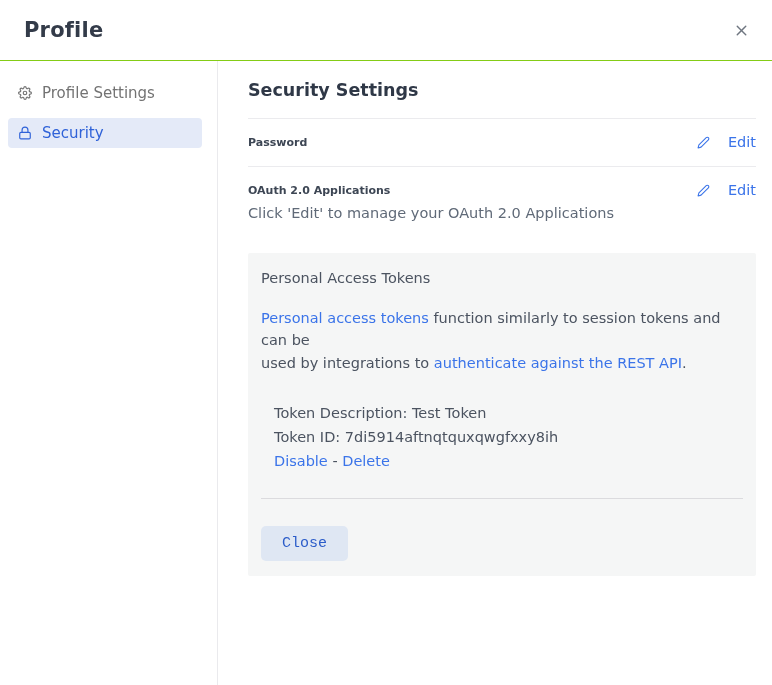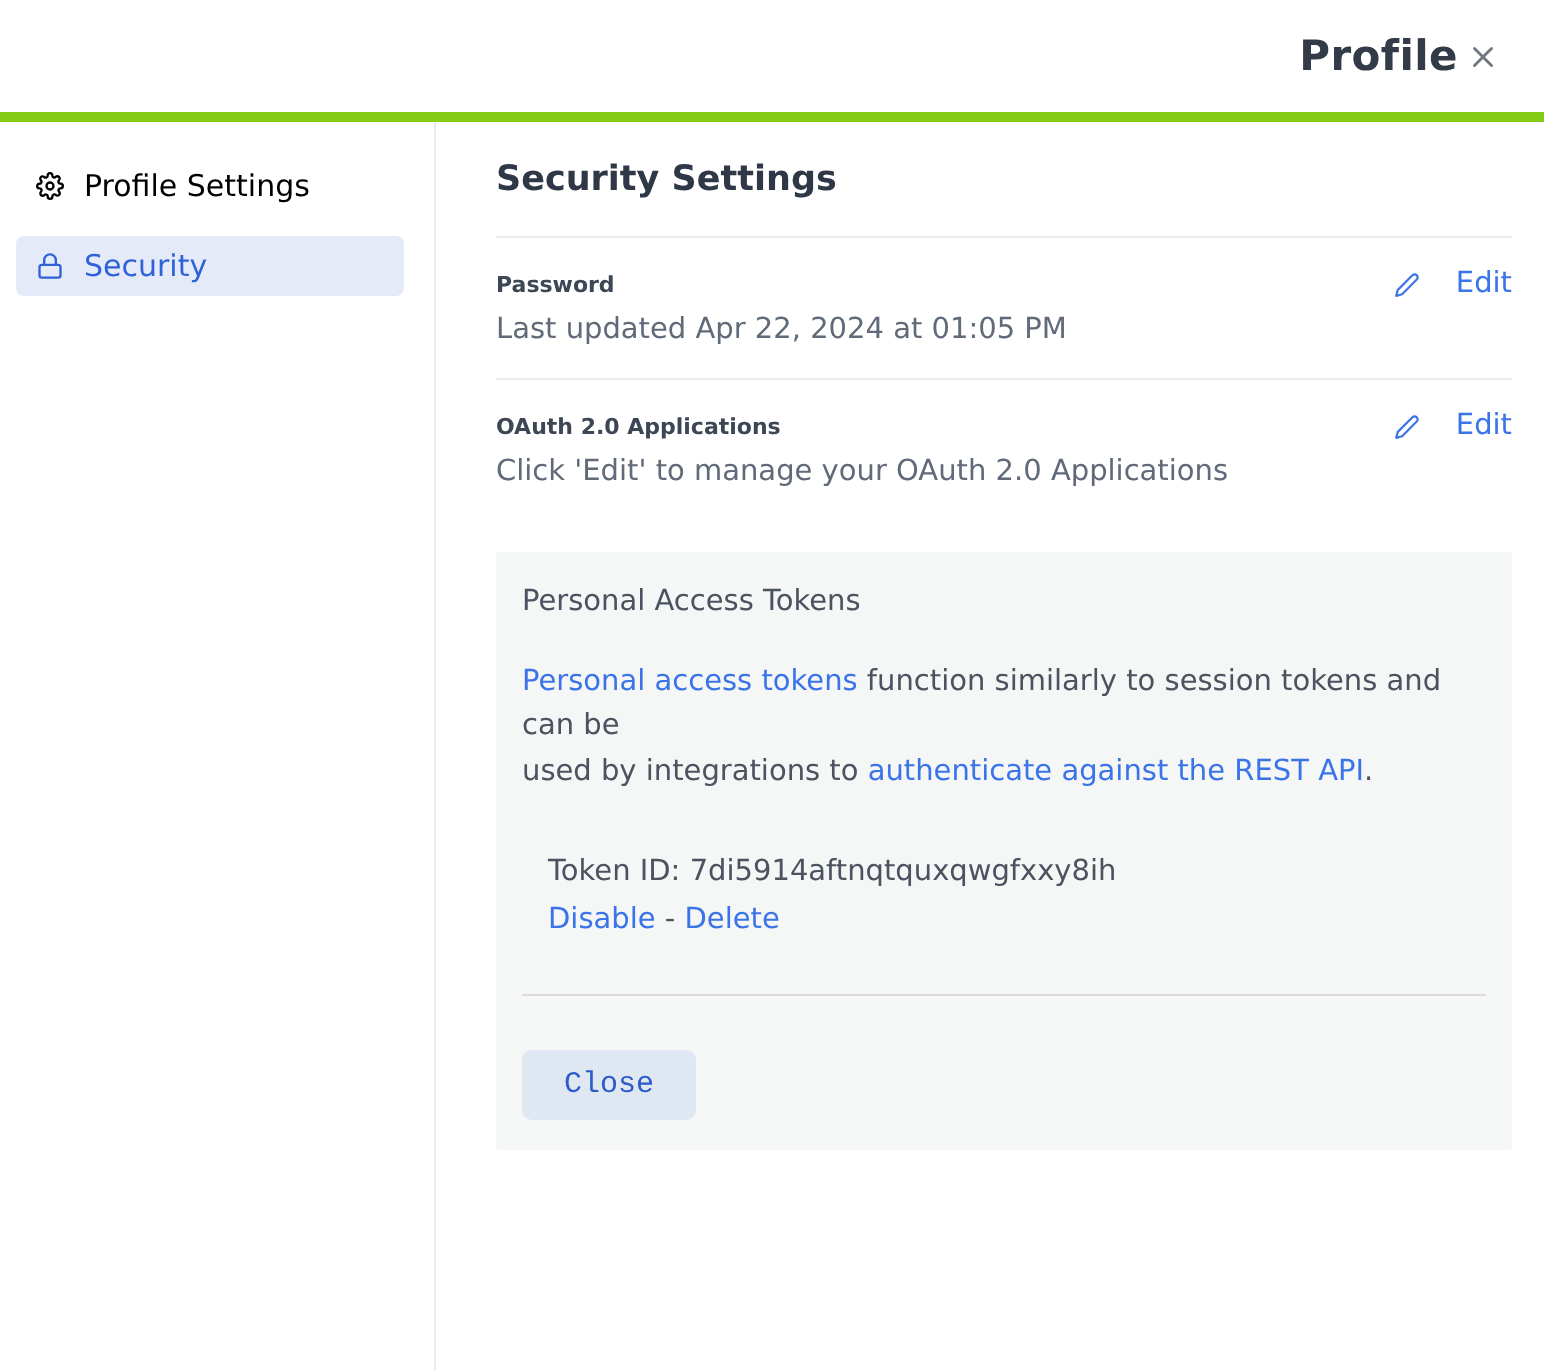--- a/index.html
+++ b/index.html
@@ -6,22 +6,22 @@
   html,body { margin:0; padding:0; }
   body {
     width:772px; height:685px; overflow:hidden;
     background:#ffffff;
     font-family:"DejaVu Sans","Liberation Sans",sans-serif;
     color:#333b49;
     -webkit-font-smoothing:antialiased;
   }
   
   .header {
-    height:61px; border-bottom:5px solid #84cc16;
-    display:flex; align-items:center; justify-content:flex-end;
+    height:61px; border-bottom:1px solid #84cc16;
+    display:flex; align-items:center; justify-content:space-between;
     padding:0 18px 0 24px; background:#fff;
   }
   .header-title { font-size:21px; font-weight:600; color:#333b49; letter-spacing:.2px; }
   .close-btn {
     background:none; border:none; padding:4px; margin:0;
     color:#6f7680; cursor:pointer; display:flex; align-items:center;
   }
   .close-btn svg { width:17px; height:17px; }
 
   
@@ -29,21 +29,21 @@
 
   
   .sidebar {
     width:218px; flex-shrink:0;
     border-right:1px solid #eaeaed;
     padding-top:17px;
   }
   .side-item {
     display:flex; align-items:center; gap:10px;
     height:30px; margin:0 15px 10px 8px; padding-left:10px;
-    border-radius:4px; font-size:15px; color:#000000; cursor:pointer;
+    border-radius:4px; font-size:15px; color:#737373; cursor:pointer;
   }
   .side-item svg { width:14px; height:14px; flex-shrink:0; }
   .side-item.active { background:#e4eaf8; color:#2f62d8; }
 
   
   .main { flex:1; padding:19px 16px 0 30px; overflow:hidden; }
   .main-title { font-size:17.5px; font-weight:700; color:#2f3847; margin:0 0 18px 0; }
   .divider { border:none; border-top:1px solid #ebebee; margin:0; }
 
   .section { padding:15px 0 16px; }
@@ -127,21 +127,20 @@
         <span class="section-label">Password</span>
         <a class="edit-link">
           <span style="display:flex;">
             <svg viewBox="0 0 24 24" fill="none" stroke="currentColor" stroke-width="2" stroke-linecap="round" stroke-linejoin="round">
               <path d="M17 3a2.828 2.828 0 1 1 4 4L7.5 20.5 2 22l1.5-5.5L17 3z"></path>
             </svg>
           </span>
           <span>Edit</span>
         </a>
       </div>
-      <div class="section-desc">Last updated Apr 22, 2024 at 01:05 PM</div>
     </div>
 
     <div class="section">
       <div class="section-head">
         <span class="section-label">OAuth 2.0 Applications</span>
         <a class="edit-link">
           <span style="display:flex;">
             <svg viewBox="0 0 24 24" fill="none" stroke="currentColor" stroke-width="2" stroke-linecap="round" stroke-linejoin="round">
               <path d="M17 3a2.828 2.828 0 1 1 4 4L7.5 20.5 2 22l1.5-5.5L17 3z"></path>
             </svg>
@@ -155,20 +154,23 @@
     <div class="panel">
       <div class="panel-title">Personal Access Tokens</div>
 
       <div class="panel-intro">
         <a class="link">Personal access tokens</a><span> function similarly to session tokens and can be</span><br>
         <span>used by integrations to </span><a class="link">authenticate against the REST API</a><span>.</span>
       </div>
 
       <div class="token-block">
         <div>
+          <span>Token Description: </span><span>Test Token</span>
+        </div>
+        <div>
           <span>Token ID: </span><span>7di5914aftnqtquxqwgfxxy8ih</span>
         </div>
         <div>
           <a class="link">Disable</a><span> - </span><a class="link">Delete</a>
         </div>
       </div>
 
 
       <hr class="panel-divider">
 

